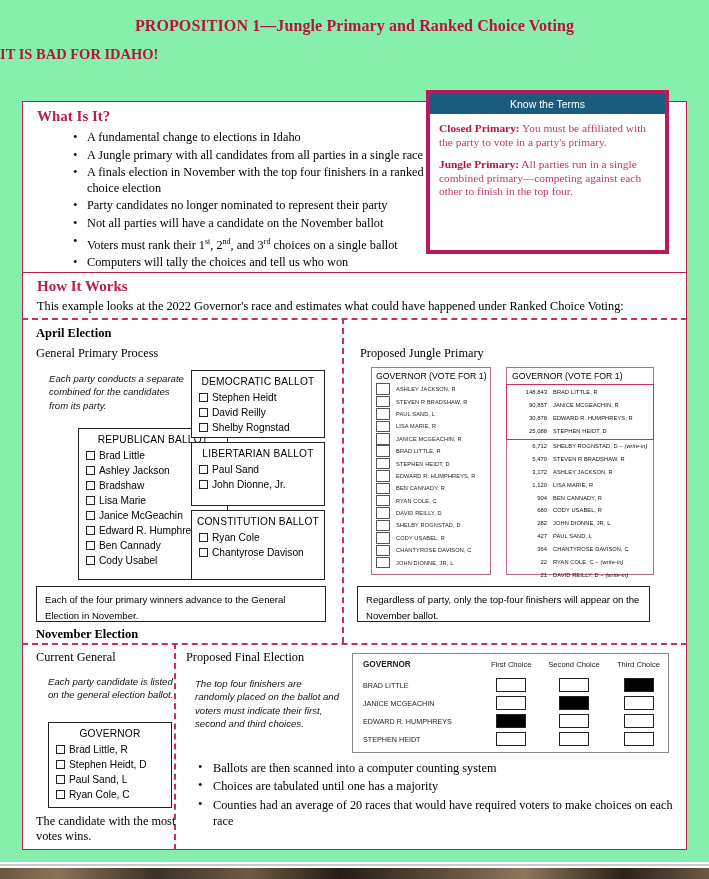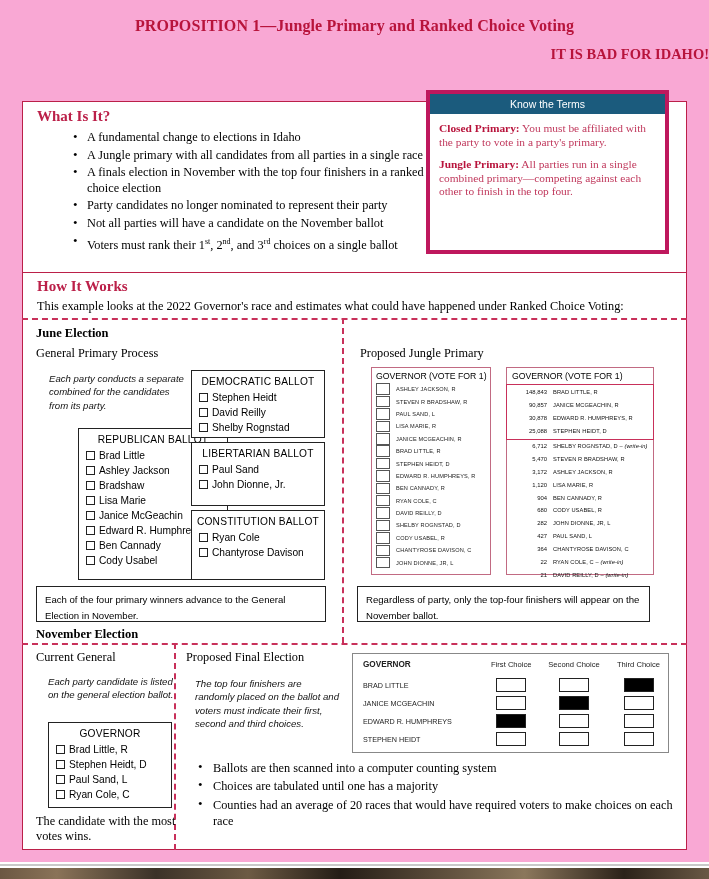--- a/index.html
+++ b/index.html
@@ -4,29 +4,29 @@
 <style>
   html,body{margin:0;padding:0;}
   body{
     width:709px;height:879px;
     background:#ffffff;
     font-family:"Liberation Serif", serif;
     color:#000;
     overflow:hidden;
     position:relative;
   }
-  .page{position:absolute;left:0;top:0;width:709px;height:862px;background:#f9a8d4;}
+  .page{position:absolute;left:0;top:0;width:709px;height:862px;background:#86efac;}
   .bottom-strip{position:absolute;left:0;top:868px;width:709px;height:11px;
     background:linear-gradient(90deg,#6b5742 0%,#8a7358 8%,#3b3228 22%,#6d5b44 35%,#241d16 48%,#5c4d3b 62%,#8b775c 74%,#2b2219 88%,#6a5945 100%);}
   .sep-line{position:absolute;left:0;top:864px;width:709px;height:2px;background:#c9c9c9;}
 
   
   .title1{position:absolute;left:0;top:17px;width:709px;text-align:center;
     font-weight:bold;font-size:16px;color:#b8143c;letter-spacing:.1px;}
-  .title2{position:absolute;left:0;top:46px;width:709px;text-align:right;
+  .title2{position:absolute;left:0;top:46px;width:709px;text-align:left;
     font-weight:bold;font-size:14.5px;color:#b8143c;}
 
   
   .redbox{position:absolute;border:1.5px solid #bb2049;box-sizing:border-box;background:#fff;}
   .sect-head{font-family:"Liberation Serif",serif;font-weight:bold;font-size:15px;color:#bb2049;}
 
   
   #whatisit{left:22px;top:72px;width:665px;height:190px;margin-top:29px;}
   #whatisit .sect-head{position:absolute;left:14px;top:6px;}
   ul.bul{margin:0;padding:0;list-style:none;}
@@ -110,20 +110,21 @@
 
   <div class="redbox" id="whatisit">
     <div class="sect-head">What Is It?</div>
     <ul class="bul" id="wlist">
         <li>A fundamental change to elections in Idaho</li>
         <li>A Jungle primary with all candidates from all parties in a single race</li>
         <li>A finals election in November with the top four finishers in a ranked choice election</li>
         <li>Party candidates no longer nominated to represent their party</li>
         <li>Not all parties will have a candidate on the November ballot</li>
         <li>Voters must rank their 1<sup>st</sup>, 2<sup>nd</sup>, and 3<sup>rd</sup> choices on a single ballot</li>
+        <li>Computers will tally the choices and tell us who won</li>
       </ul>
   </div>
 
   <div id="terms">
     <div class="thead">Know the Terms</div>
     <div class="tbody" id="terms-body">
         <p><b>Closed Primary:</b>  You must be affiliated with the party to vote in a party's primary.</p>
         <p><b>Jungle Primary:</b>  All parties run in a single combined primary—competing against each other to finish in the top four.</p>
       </div>
   </div>
@@ -131,21 +132,21 @@
   <div class="redbox" id="howworks">
     <div class="sect-head">How It Works</div>
     <div id="hw-sub">This example looks at the 2022 Governor's race and estimates what could have happened under Ranked Choice Voting:</div>
   </div>
 
   <div class="dashed-h" style="left:22px;top:318px;width:665px;"></div>
   <div class="dashed-v" style="left:342px;top:318px;height:325px;"></div>
   <div class="dashed-h" style="left:22px;top:643px;width:665px;"></div>
   <div class="dashed-v" style="left:174px;top:643px;height:207px;"></div>
 
-  <div class="sub-head" style="left:36px;top:326px;">June Election</div>
+  <div class="sub-head" style="left:36px;top:326px;">April Election</div>
   <div class="col-head" style="left:36px;top:346px;">General Primary Process</div>
   <div class="col-head" style="left:360px;top:346px;text-align:center;">Proposed Jungle Primary</div>
 
   <div class="ital" style="position:absolute;left:49px;top:372px;width:135px;">Each party conducts a separate combined for the candidates from its party.</div>
 
   <div class="ballot" id="pb0" style="left:36px;top:428px;width:150px;height:152px;margin-left:42px;">
     <div class="bt">REPUBLICAN BALLOT</div>
     <ul>
         <li><span class="ck"></span>Brad Little</li>
         <li><span class="ck"></span>Ashley Jackson</li>

